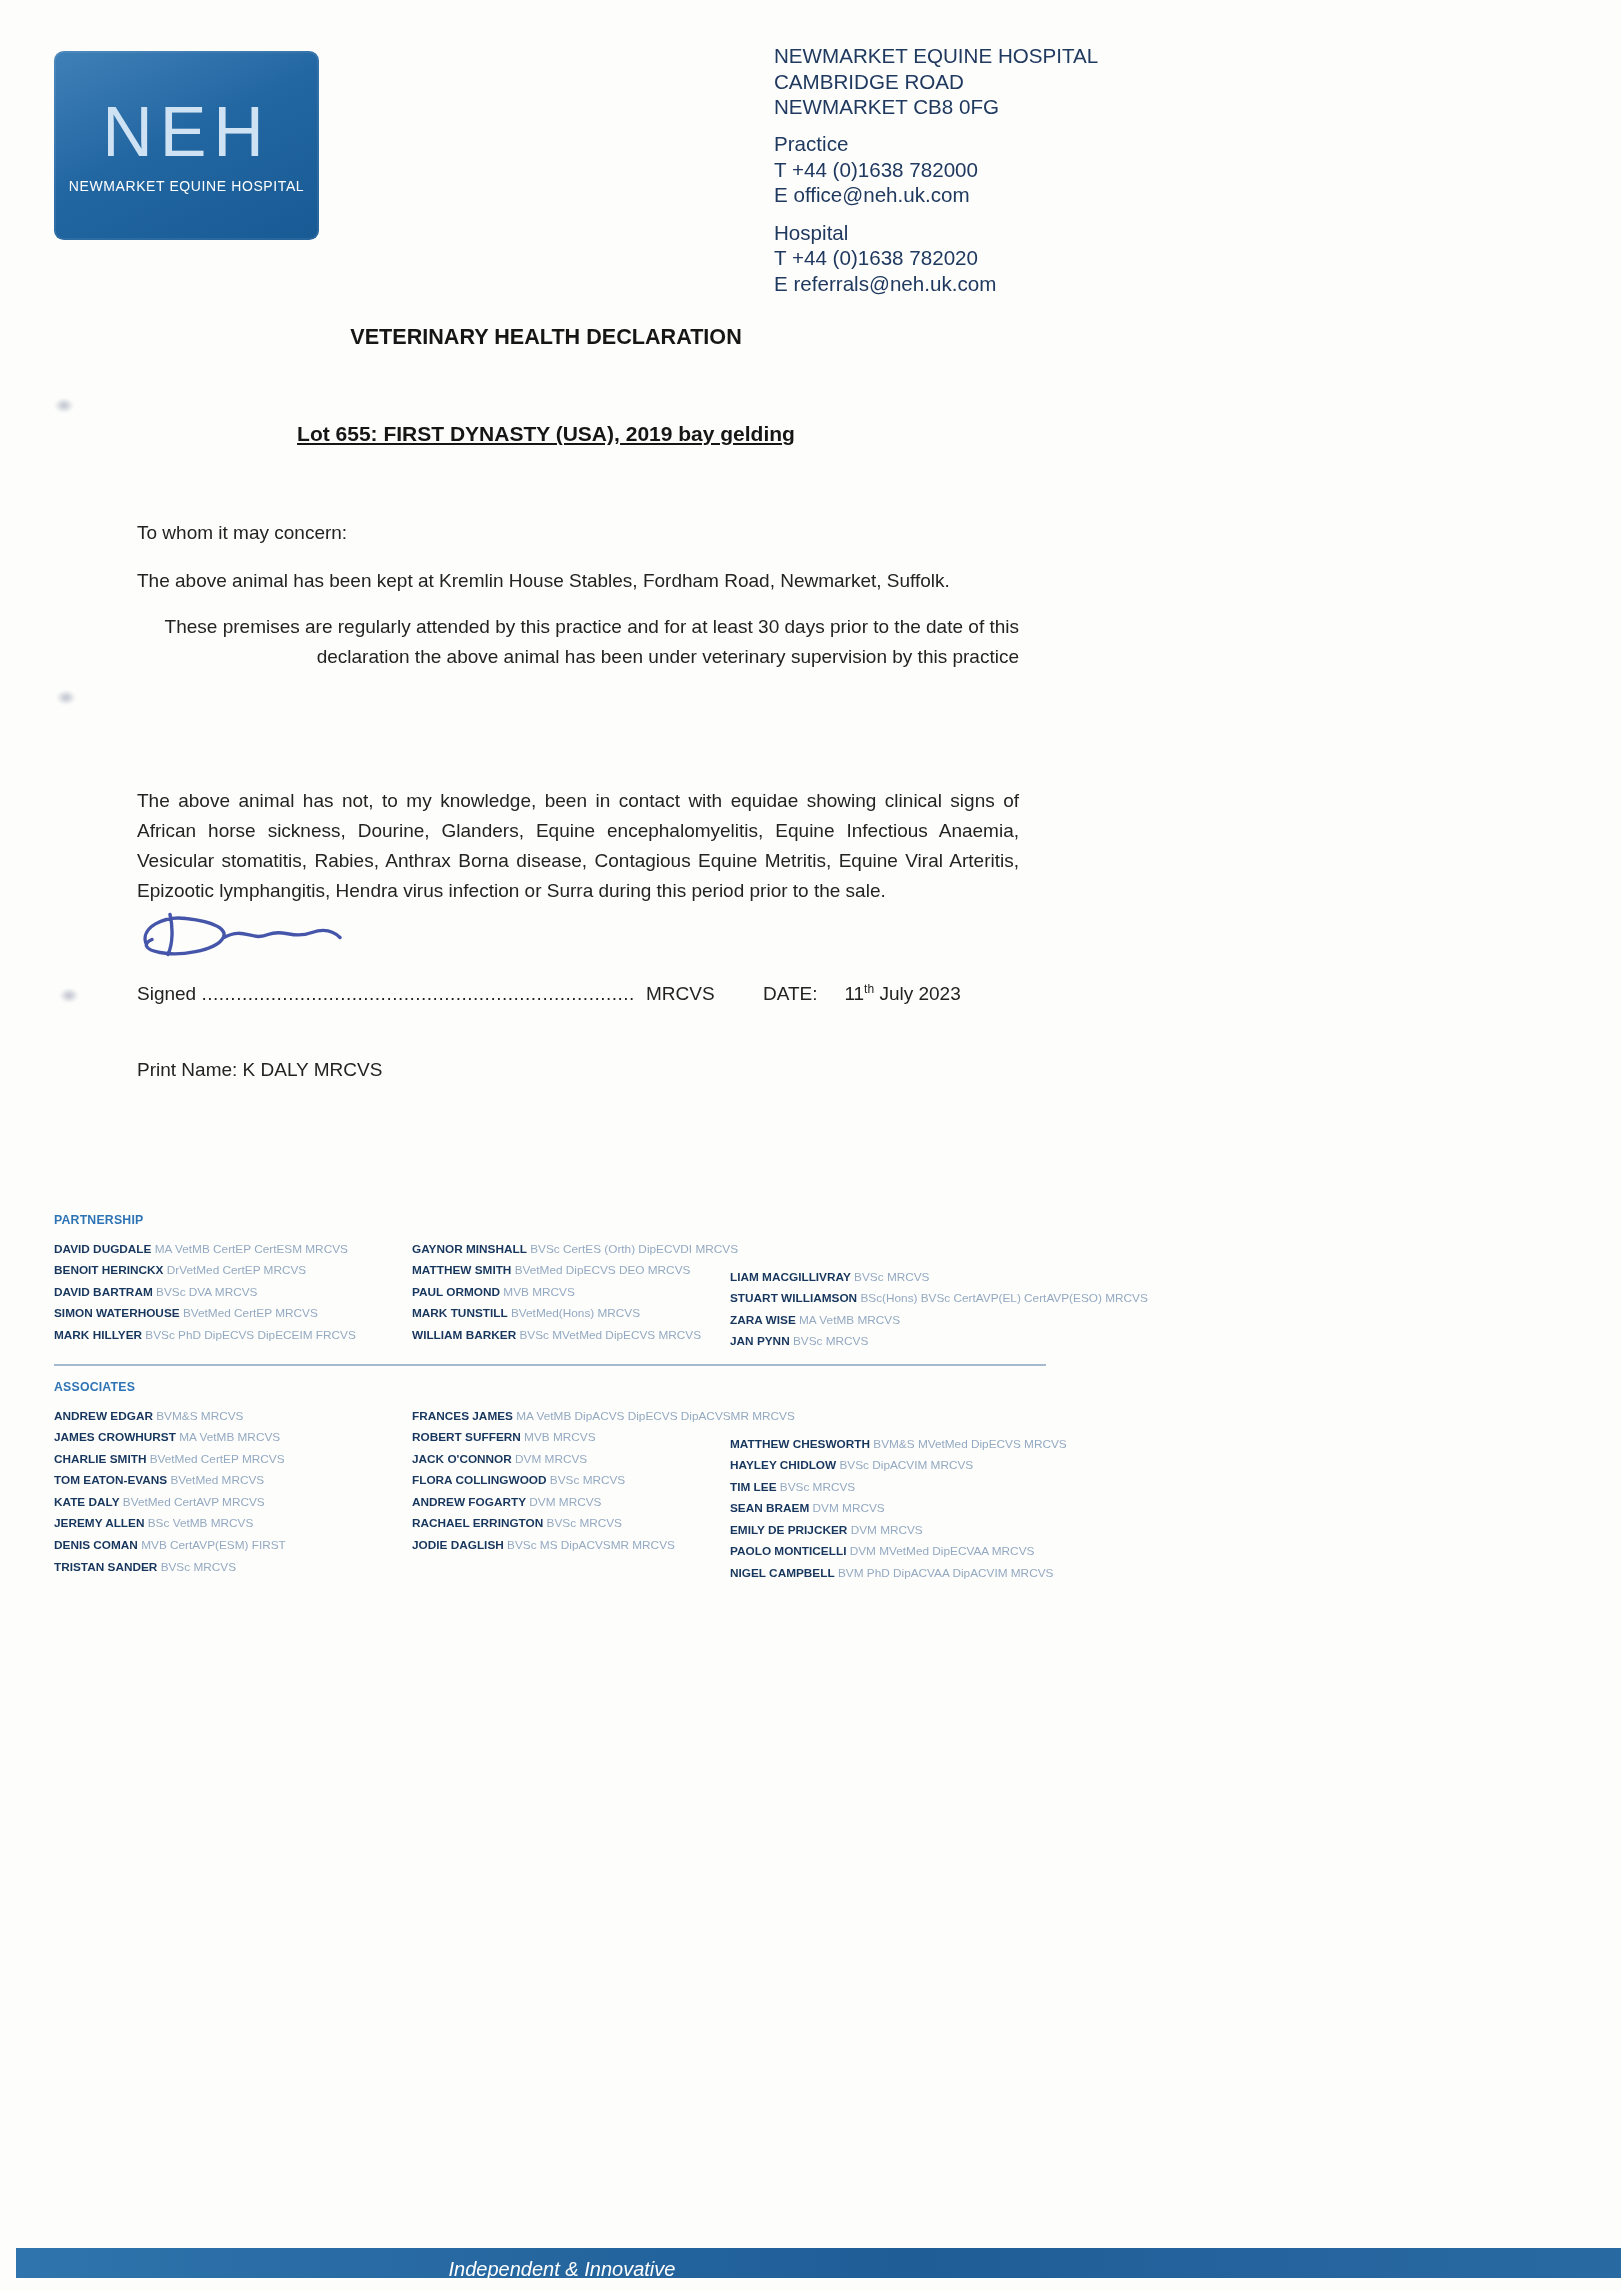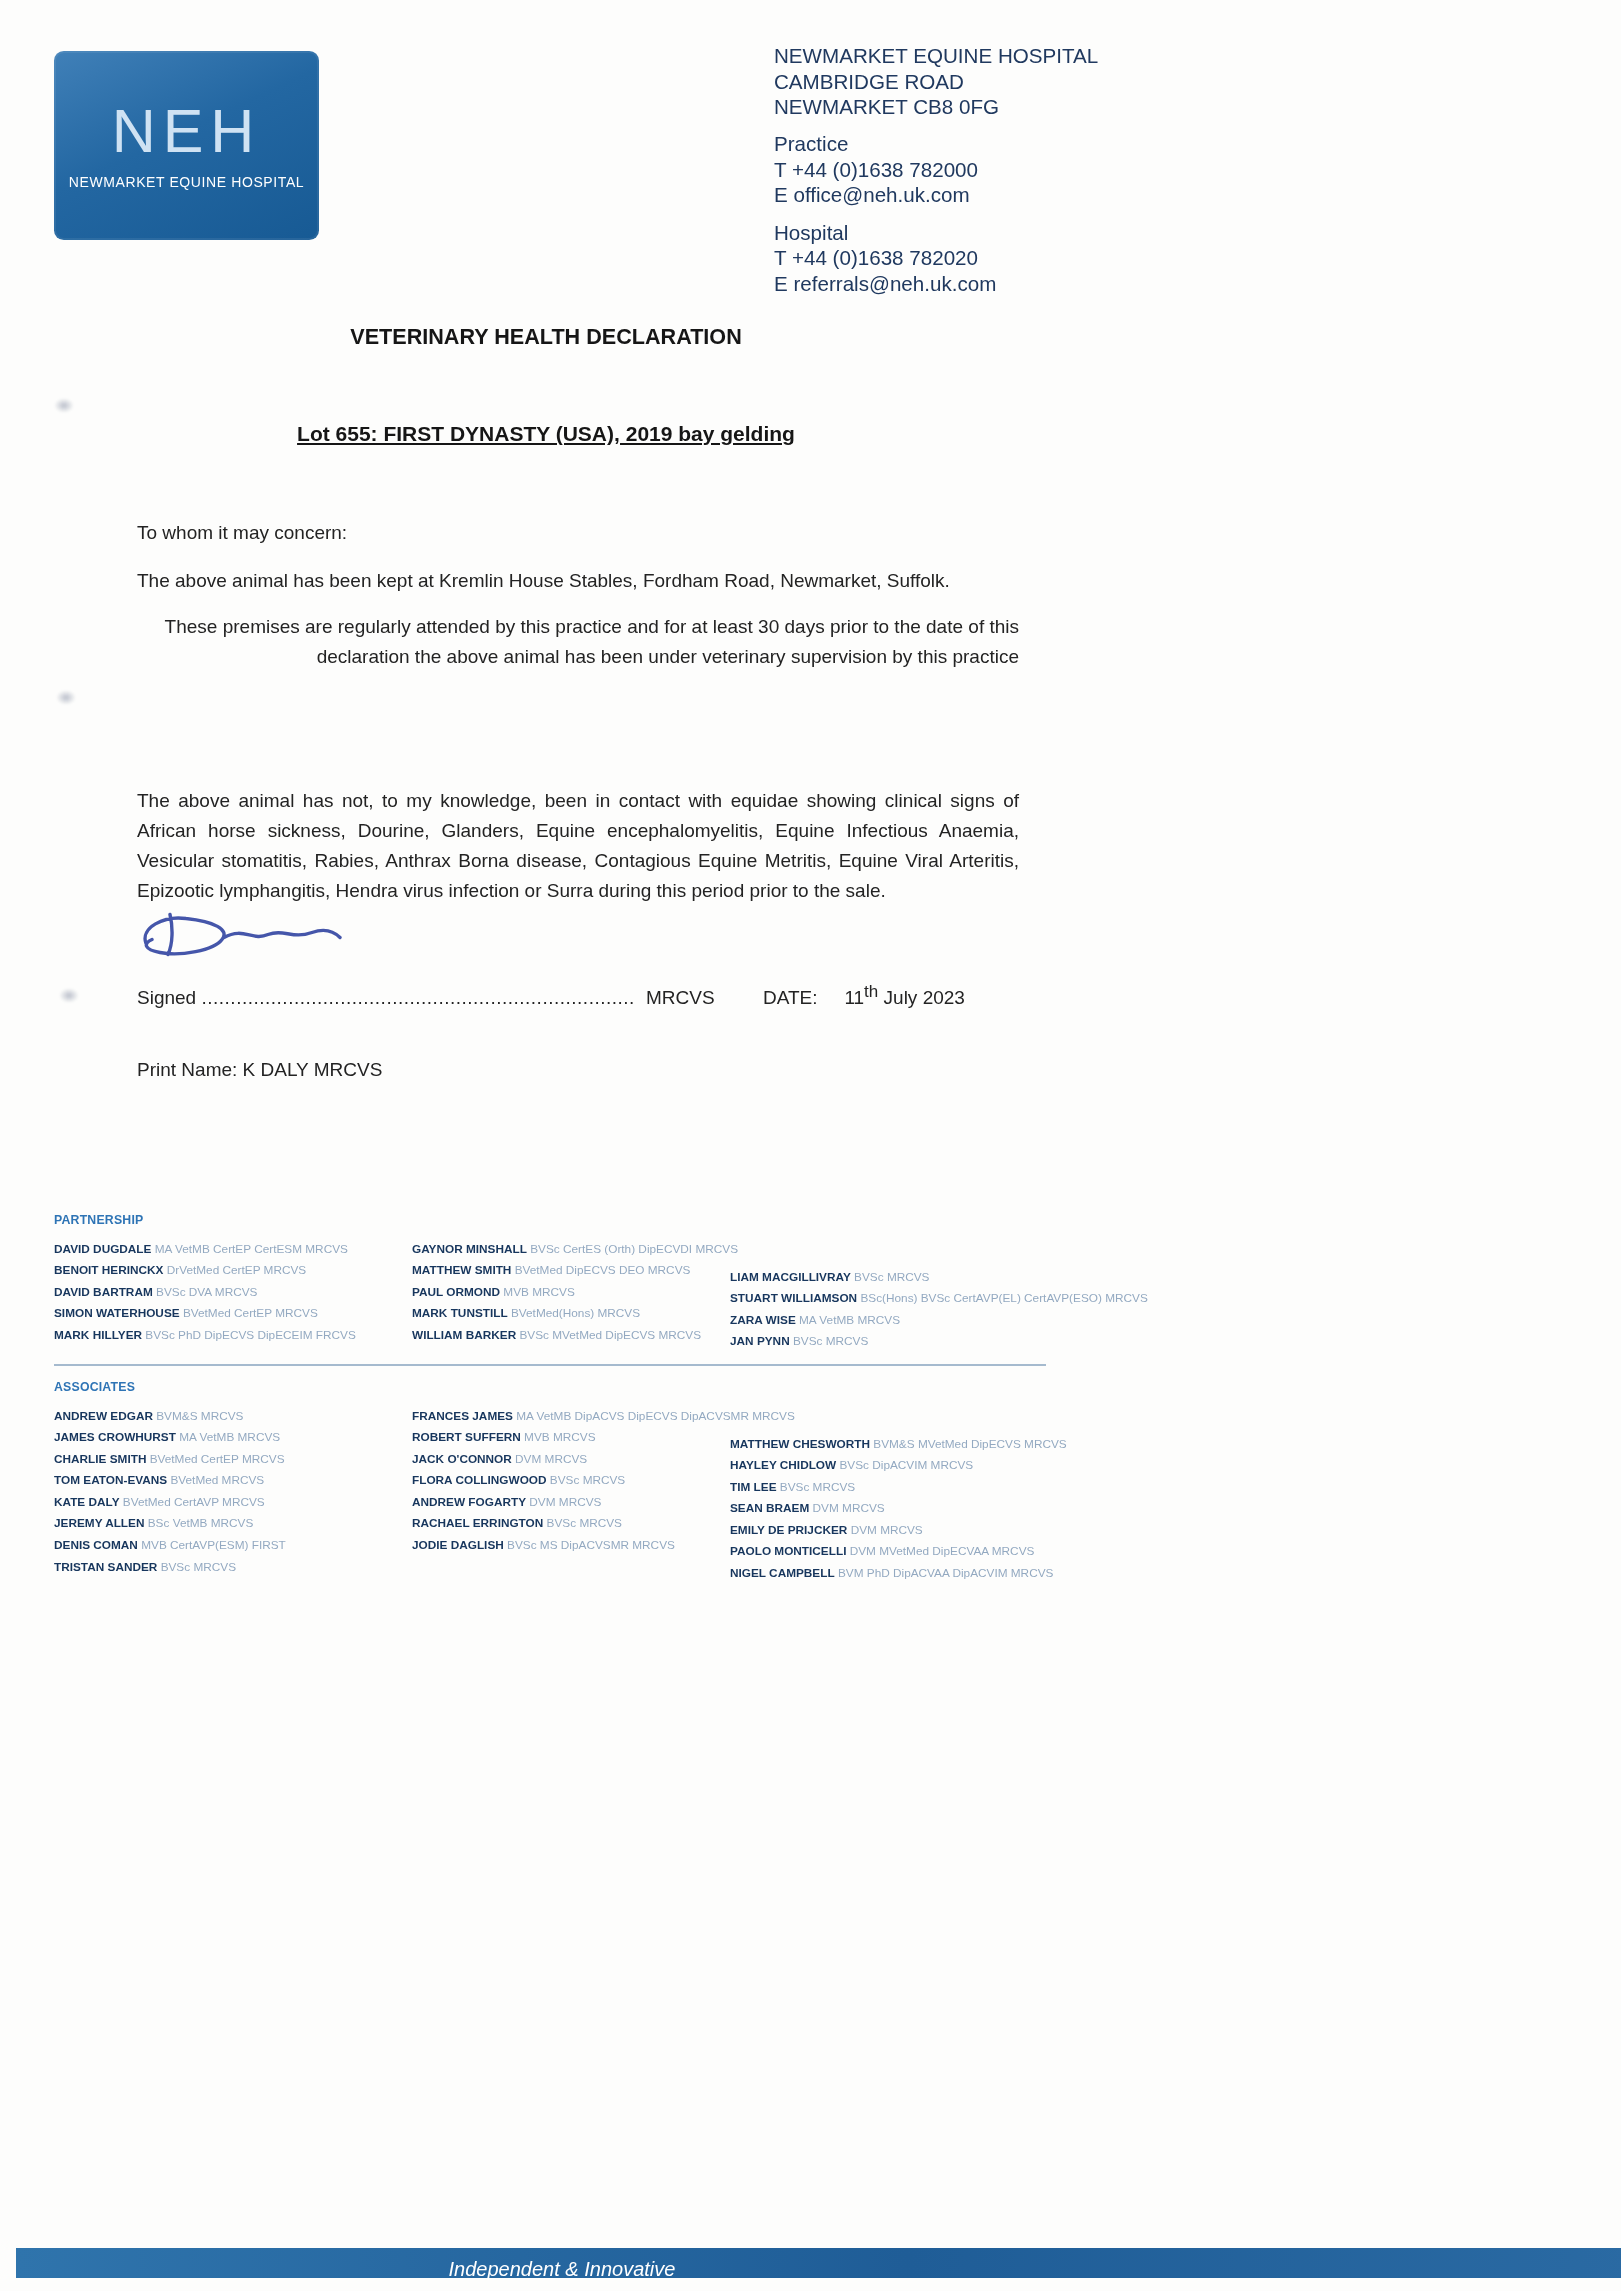--- a/index.html
+++ b/index.html
@@ -12,21 +12,21 @@
   }
 
   
   .logo {
     position:absolute; left:54px; top:51px; width:265px; height:189px;
     border-radius:9.8px;
     background:linear-gradient(155deg, var(--logo-blue-light,#4080b8) 0%, var(--brand-blue,#2367a2) 45%, #175a94 100%);
     display:flex; flex-direction:column; align-items:center; justify-content:center;
     box-shadow: inset 0 0 0 2px rgba(255,255,255,0.07);
   }
-  .logo-acronym { font-size:61px; line-height:1; color:#cfe2f3; letter-spacing:6.9px; margin-bottom:11.8px; }
+  .logo-acronym { font-size:70px; line-height:1; color:#cfe2f3; letter-spacing:6.9px; margin-bottom:11.8px; }
   .logo-subtitle { font-size:14px; color:#ffffff; letter-spacing:0.6px; }
 
   
   .contact { position:absolute; left:774px; top:43px; font-size:20.6px; line-height:25.5px; color:var(--contact-navy,#20395f); }
   .contact-group { margin-bottom:11.8px; }
 
   
   .doc-title, .sale-title { position:absolute; left:0; width:1092px; text-align:center; font-weight:bold; font-size:21.6px; color:#161616; }
   .doc-title { top:324px; }
   .sale-title { top:374px; }
@@ -41,21 +41,21 @@
   .para3 { top:687px; }
   .para4 { top:786px; text-align:justify; }
 
   
   .signature { position:absolute; left:132px; top:902px; width:250px; height:73px; }
   .signed-row { position:absolute; left:137px; top:982px; font-size:19px; color:#232323; white-space:nowrap; }
   .dots { letter-spacing:0.5px; }
   .mrcvs { margin-left:5.9px; }
   .date-label { margin-left:43px; }
   .date-value { margin-left:21.6px; }
-  .date-value sup { font-size:17px; }
+  .date-value sup { font-size:12px; }
   .print-name { position:absolute; left:137px; top:1059px; font-size:19px; color:#232323; }
 
   
   .staff-section { position:absolute; left:54px; width:1274px; font-size:11.8px; }
   .partnership { top:1213px; }
   .associates { top:1380px; }
   .staff-heading { font-weight:bold; color:var(--heading-blue,#2e74b5); font-size:12.3px; letter-spacing:0.2px; }
   .staff-col { position:absolute; top:25.5px; }
   .staff-col.c1 { left:0; }
   .staff-col.c2 { left:358px; }

